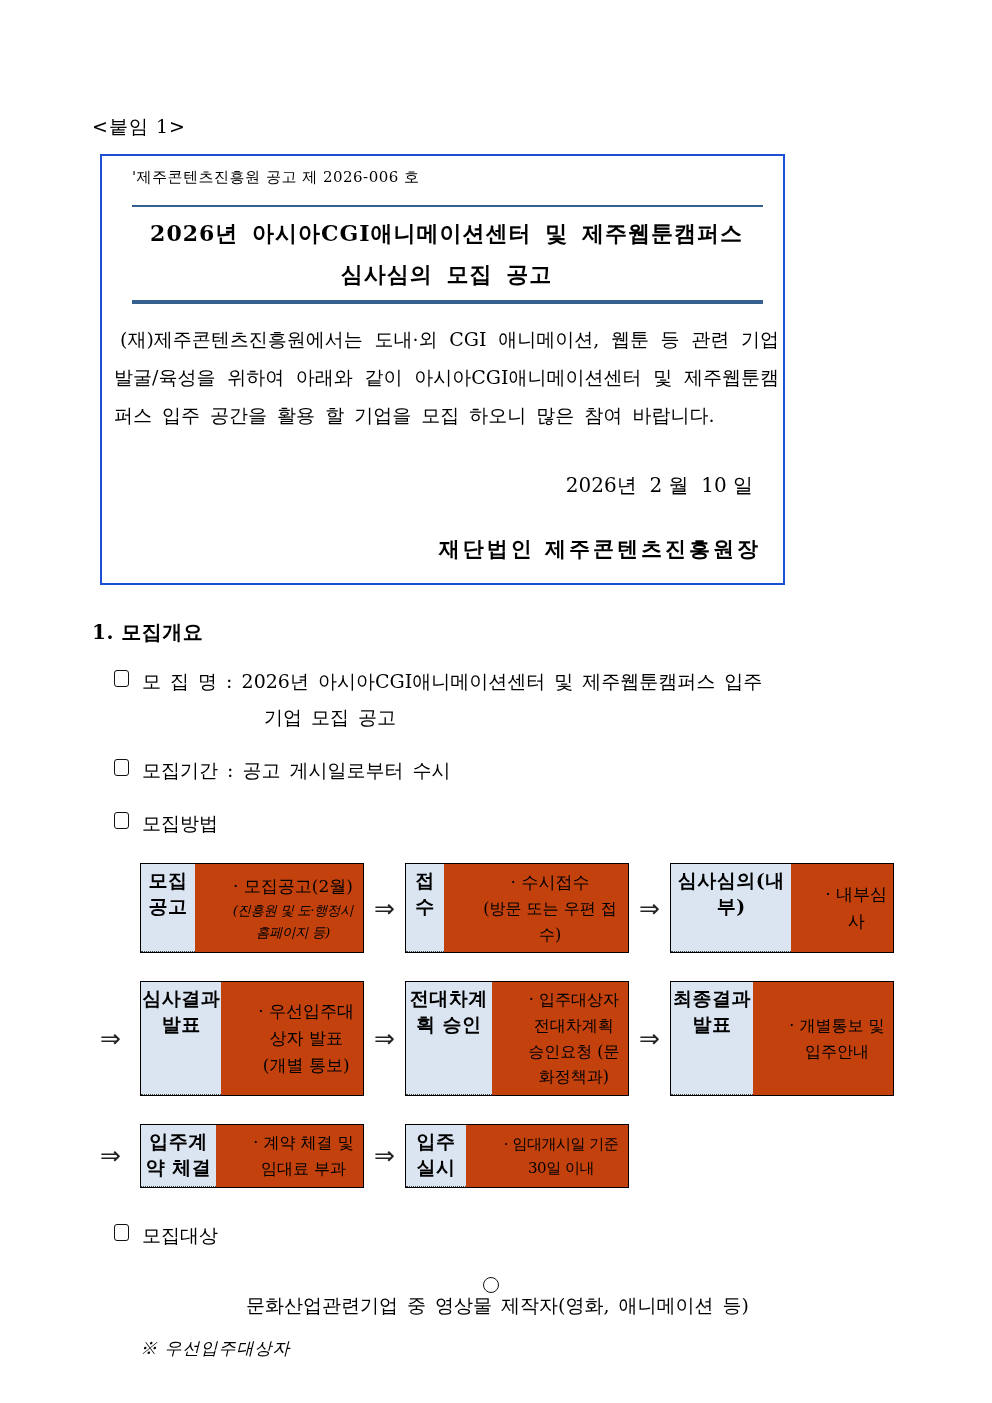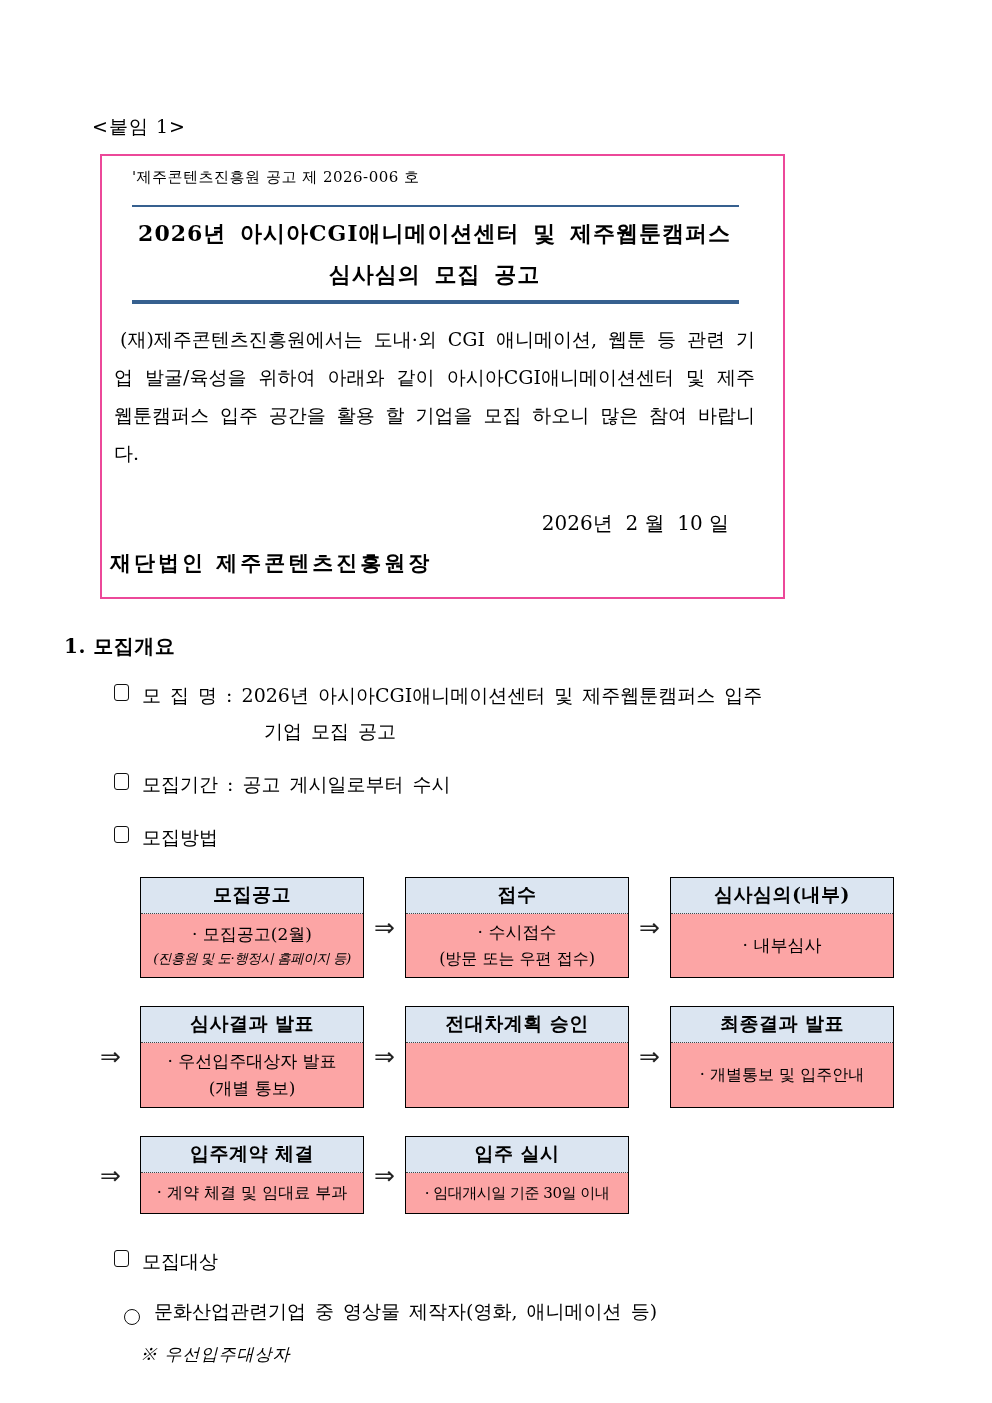--- a/index.html
+++ b/index.html
@@ -9,67 +9,67 @@
     font-family:"DejaVu Serif","Liberation Serif",serif;
     color:#000;
   }
   .page { position:relative; width:871px; min-height:1403px; padding-top:114px; }
   .pre { white-space:pre-wrap; }
 
   .attachment { margin-left:92px; font-size:19px; letter-spacing:1px; }
 
   .notice-box {
     margin:14px 86px 0 100px;
-    border:2px solid #ec4899;
-    padding:8px 24px 14px 8px;
+    border:2px solid #1d4ed8;
+    padding:8px 0 14px 8px;
   }
   .notice-no { margin:4px 0 0 22px; font-size:15px; letter-spacing:0.5px; }
   .rule-top { margin:18px 20px 0 22px; border-top:2px solid #36608F; }
   .rule-double { margin:6px 20px 0 22px; height:2px;
                  border-top:2px solid #36608F; border-bottom:2px solid #36608F; }
   .title { margin-top:6px; text-align:center; font-weight:bold;
            font-size:22px; line-height:1.85; letter-spacing:1px; word-spacing:5px; }
   .body-par { margin:16px 4px 0 4px; font-size:19px; line-height:2;
               text-align:justify; text-indent:6px; word-spacing:4px; }
   .date { margin:38px 30px 0 0; text-align:right; font-size:20px; }
-  .signer { margin:12px 22px 6px 0; text-align:left; font-size:21px;
+  .signer { margin:36px 22px 6px 0; text-align:right; font-size:21px;
             font-weight:bold; letter-spacing:3px; }
 
-  .section-heading { margin:34px 0 0 64px; font-size:20px; font-weight:bold;
+  .section-heading { margin:34px 0 0 92px; font-size:20px; font-weight:bold;
                      letter-spacing:0.5px; }
 
   .check-item { margin:18px 0 0 114px; display:flex; align-items:flex-start;
                 font-size:19px; line-height:1.85; }
   .checkbox { flex:0 0 auto; width:15px; height:17px; margin:6px 13px 0 0;
               border:1.5px solid #111; border-radius:3px; }
   .check-text { word-spacing:3px; }
   .indent2 { padding-left:122px; }
 
   .flow { margin:22px 0 0 100px; width:800px; }
   .flow-row { display:flex; align-items:stretch; margin-bottom:28px; }
   .lead { flex:0 0 40px; display:flex; align-items:center; }
   .arrow-slot { flex:0 0 41px; display:flex; align-items:center; justify-content:center; }
   .arrow { font-family:"DejaVu Sans","Liberation Sans",sans-serif;
            font-size:25px; color:#222; }
-  .step { flex:0 0 224px; border:1.5px solid #000; background:#fca5a5;
-          display:flex; flex-direction:column; }
+  .step { flex:0 0 224px; border:1.5px solid #000; background:#c2410c;
+          display:flex; flex-direction:row;gap:28px; }
   .step-title { background:#DBE5F1; border-bottom:1px dotted #444;
                 text-align:center; font-weight:bold; font-size:19px;
                 padding:4px 0 5px 0; letter-spacing:0.5px; }
   .step-body { flex:1 1 auto; display:flex; flex-direction:column;
                justify-content:center; text-align:center;
                font-size:17px; line-height:1.6; padding:5px 2px; }
   .bh-tall { min-height:62px; }
   .bh-short { min-height:40px; }
   .fs13 { font-size:13.5px; letter-spacing:-0.5px;font-style:italic; }
   .fs15 { font-size:15px; letter-spacing:-0.5px; }
   .fs16 { font-size:16px; }
 
-  .circle-item { margin:20px 0 0 124px; display:flex; align-items:flex-end;
-                 font-size:19px; word-spacing:3px; }
+  .circle-item { margin:20px 0 0 124px; display:flex; align-items:center;
+                 font-size:19px; word-spacing:3px;flex-direction:column; }
   .circle { flex:0 0 auto; width:16px; height:16px; margin:4px 14px 0 0;
             border:1.5px solid #111; border-radius:50%; }
   .note { margin:18px 0 0 140px; font-size:17px; font-style:italic;
           letter-spacing:1px; }
 </style>
 </head>
 <body>
 
 <div class="page">
 
@@ -149,20 +149,24 @@
         <div class="step-body bh-tall">
           <div>· 우선입주대상자 발표</div>
           <div>(개별 통보)</div>
         </div>
       </div>
       <div class="arrow-slot">
           <span class="arrow">⇒</span>
         </div>
       <div class="step">
         <div class="step-title">전대차계획 승인</div>
+        <div class="step-body bh-tall">
+          <div class="fs16">· 입주대상자 전대차계획</div>
+          <div class="fs16">승인요청 (문화정책과)</div>
+        </div>
       </div>
       <div class="arrow-slot">
           <span class="arrow">⇒</span>
         </div>
       <div class="step">
         <div class="step-title">최종결과 발표</div>
         <div class="step-body bh-tall">
           <div class="fs16">· 개별통보 및 입주안내</div>
         </div>
       </div>

